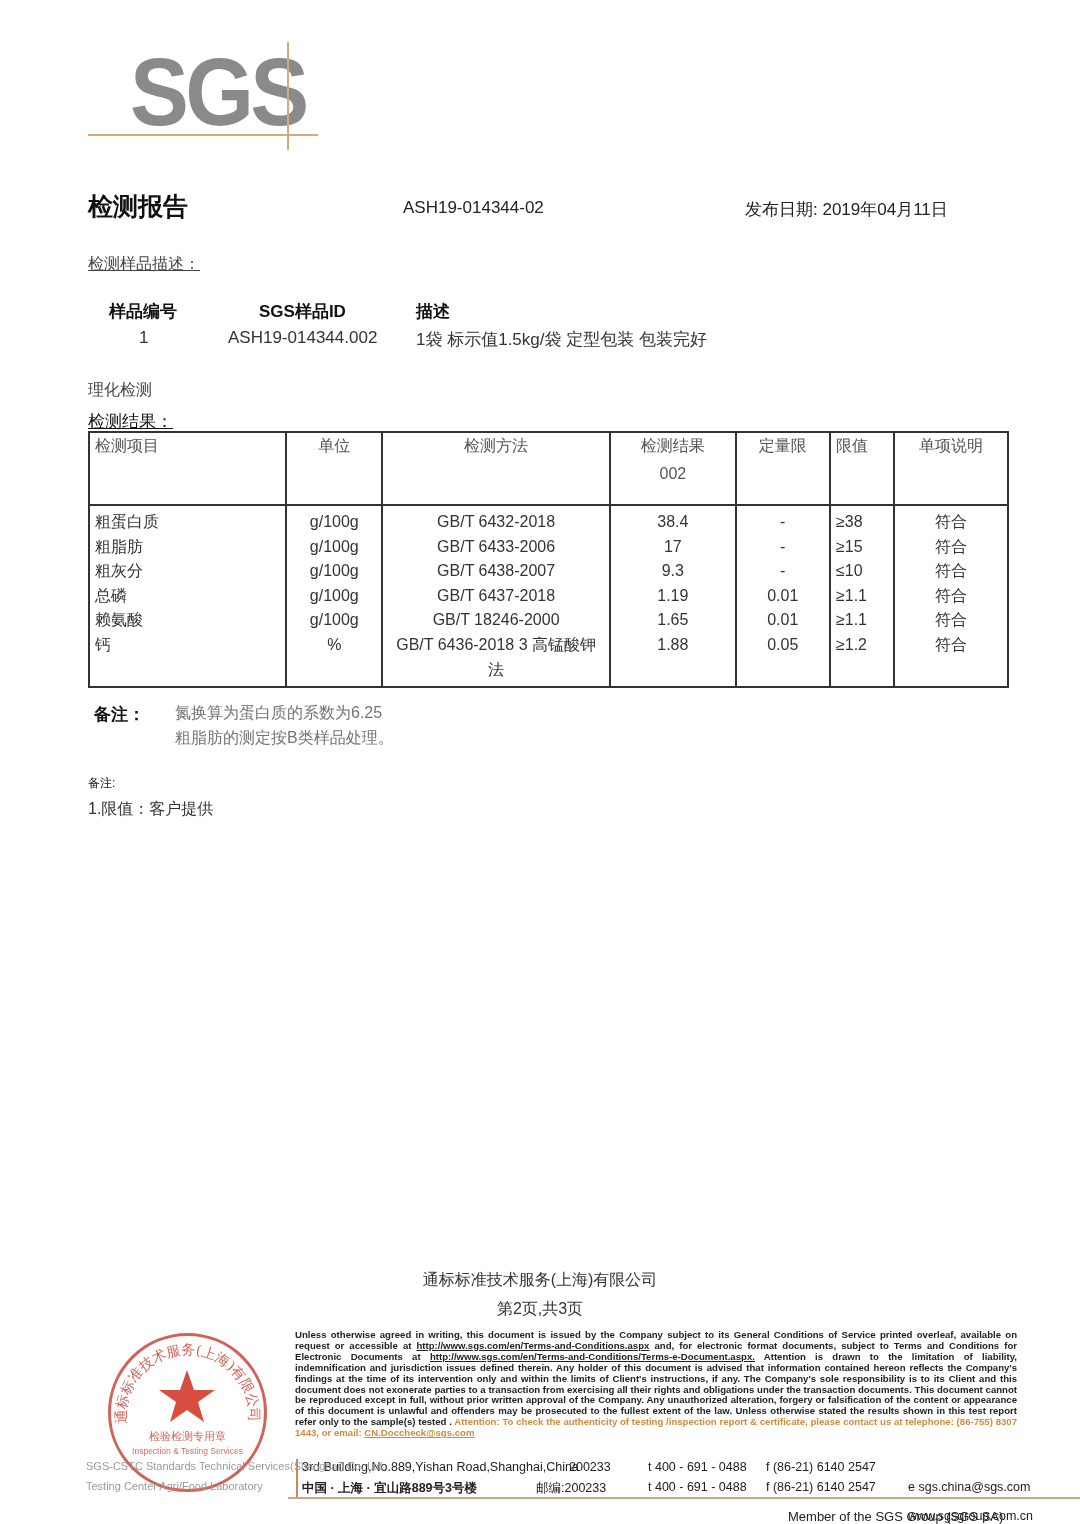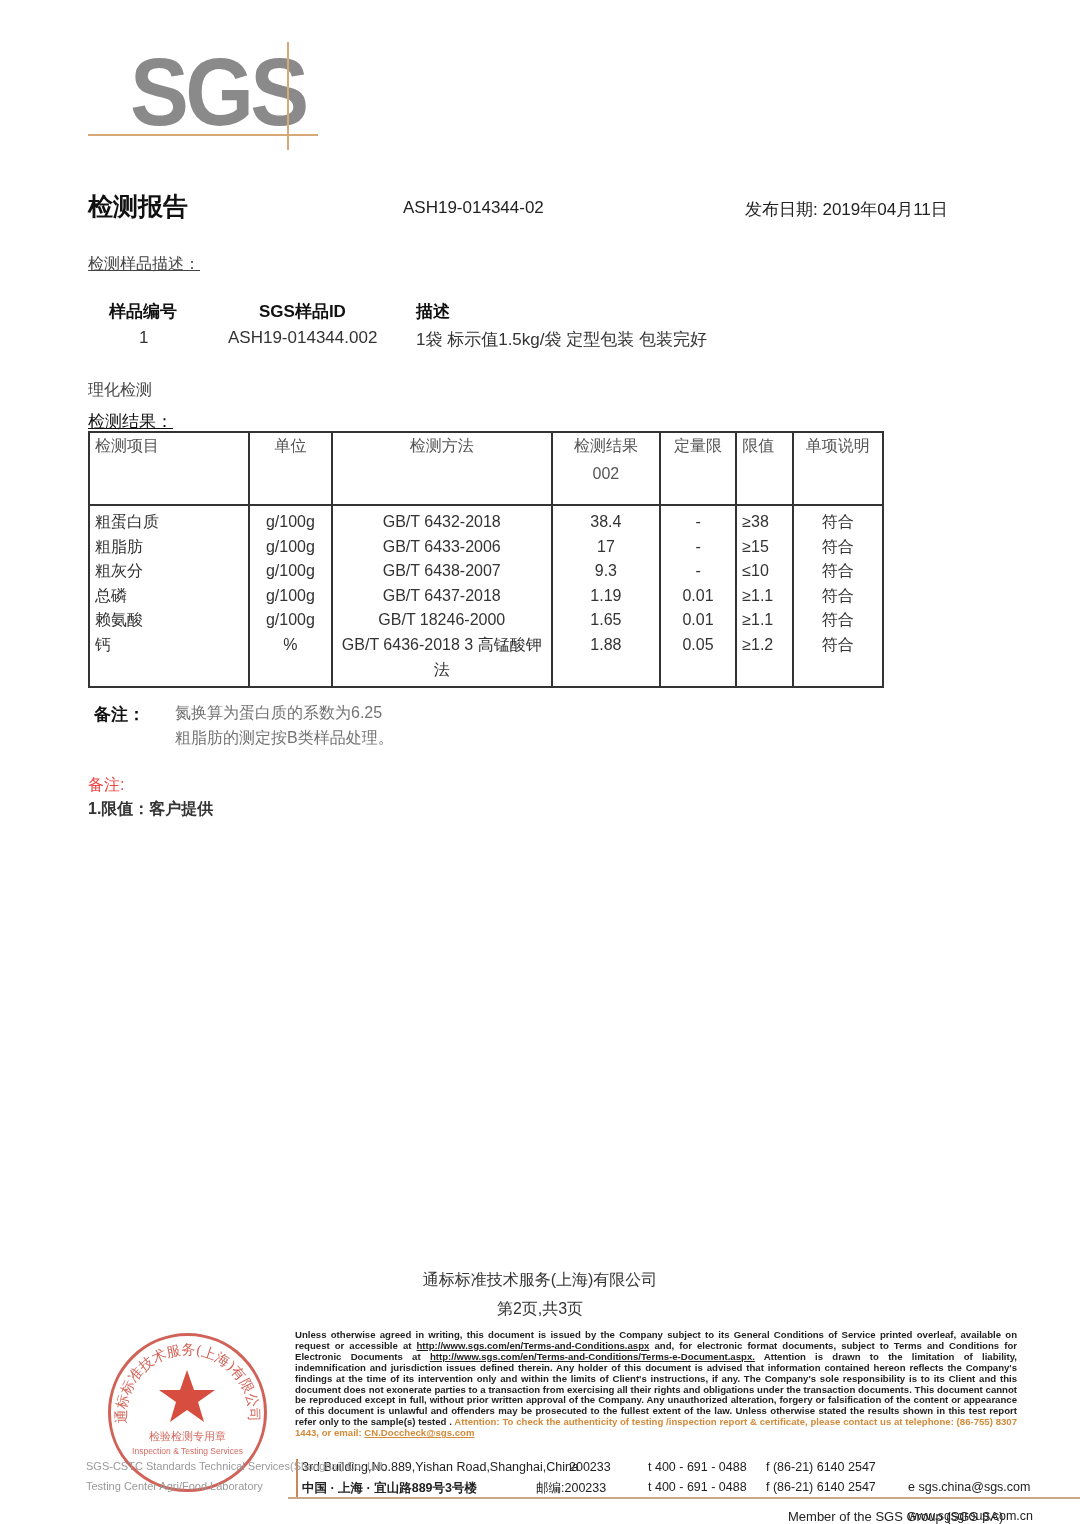--- a/index.html
+++ b/index.html
@@ -21,35 +21,35 @@
   .section-label { left:88px; top:254px; font-size:16px; color:#444; text-decoration:underline; }
 
   
   .sample-h { top:300px; font-size:17px; font-weight:bold; color:#111; }
   .sample-v { top:328px; font-size:17px; color:#333; }
 
   .phys { left:88px; top:380px; font-size:16px; color:#444; }
   .results-label { left:88px; top:410px; font-size:17px; font-weight:normal; color:#111; text-decoration:underline; }
 
   
-  table.results { position:absolute; left:88px; top:431px; width:796px; border-collapse:collapse;
+  table.results { position:absolute; left:88px; top:431px; width:921px; border-collapse:collapse;
                   font-size:16px; color:#333; }
   table.results td, table.results th { border:2px solid #333; padding:0; vertical-align:top; }
   table.results th { font-weight:normal; height:68px; padding-top:3px; color:#555; }
   table.results th.left { text-align:left; padding-left:5px; }
   table.results td.body { padding-top:4px; padding-bottom:4px; line-height:24.6px; }
   .c { text-align:center;margin-top:8px; }
   .l { text-align:left; padding-left:5px !important; }
   .line { display:block; height:24.6px; white-space:nowrap; }
 
   
   .note1-label { left:88px; top:703px; font-size:17px; font-weight:bold; color:#111;margin-left:6px; }
   .note1-line { left:175px; font-size:16px; color:#737373; }
-  .note2-label { left:88px; top:775px; font-size:16px; color:#ef4444; }
-  .note2-line { left:88px; top:799px; font-size:16px; color:#333;font-weight:bold; }
+  .note2-label { left:88px; top:775px; font-size:12px; color:#0f172a; }
+  .note2-line { left:88px; top:799px; font-size:16px; color:#333; }
 
   
   .company { left:0; width:1080px; text-align:center; top:1270px; font-size:16px; color:#333; }
   .page-no { left:0; width:1080px; text-align:center; top:1299px; font-size:16px; color:#333; }
   .disclaimer { left:295px; top:1330px; width:722px; font-size:9.6px; line-height:10.9px; color:#222;
                 font-weight:bold; text-align:justify; }
   .disclaimer u { text-decoration:underline; }
   .attention { color:#d38a3a; }
   .addr-bar { left:296px; top:1459px; width:2px; height:40px; background:#c9885a; }
   .addr { font-size:12.5px; color:#222; }

